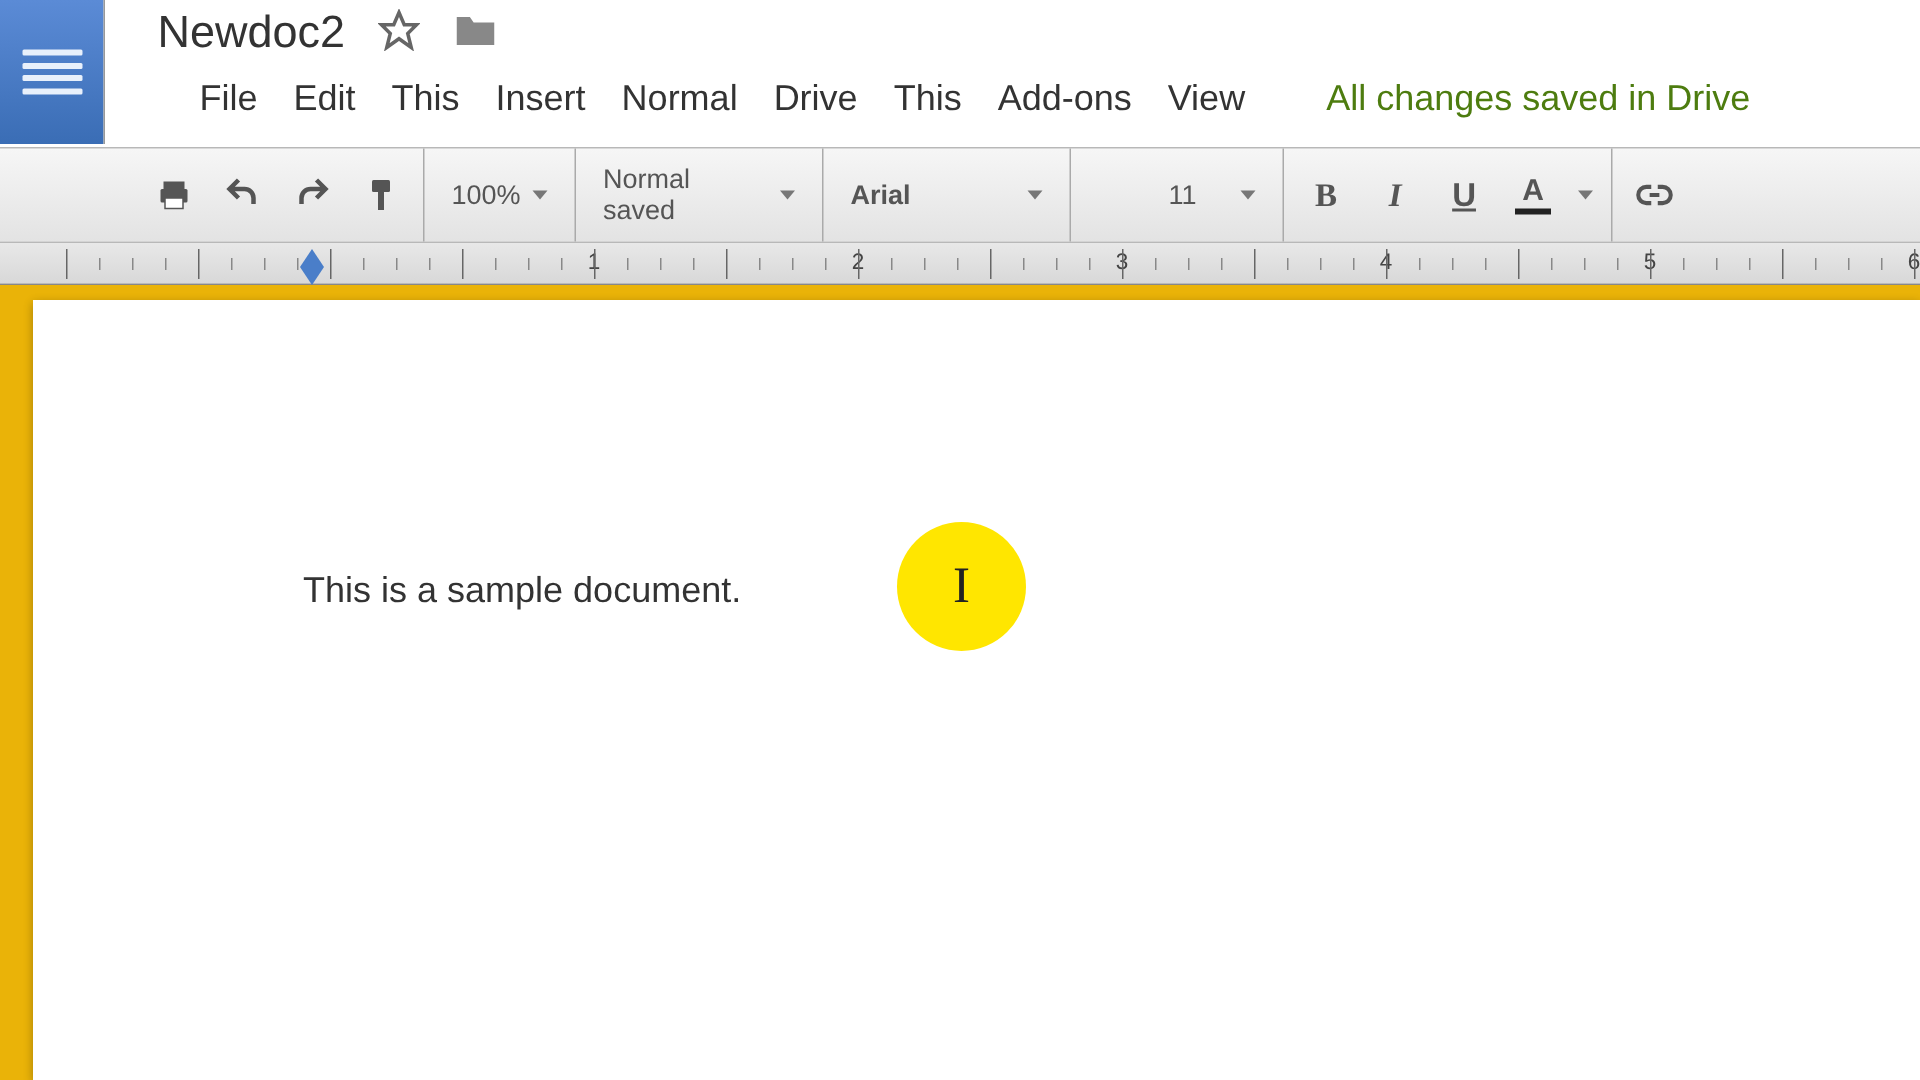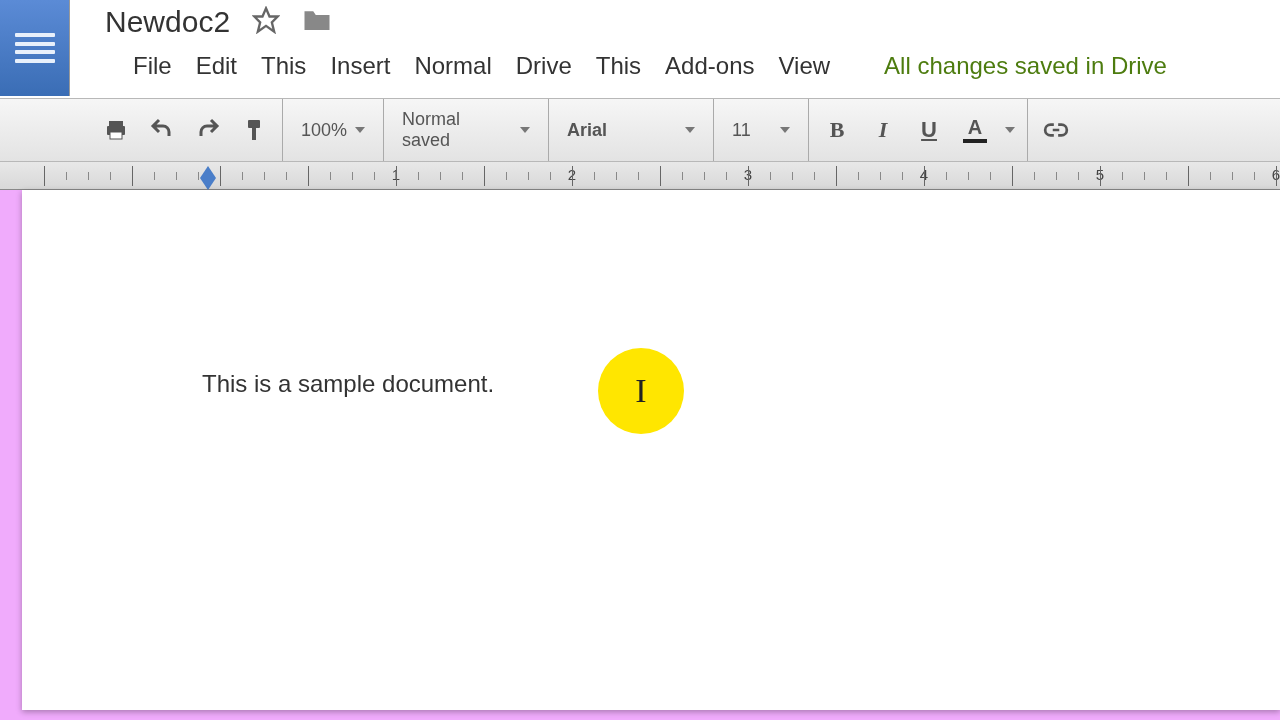--- a/index.html
+++ b/index.html
@@ -145,22 +145,23 @@
     position: absolute; top: 10px; height: 8px; width: 1px; background: #888;
   }
   .tick-label {
     position: absolute; top: 4px; font-size: 15px; color: #444;
     transform: translateX(-50%);
   }
   .doc-area {
     position: absolute;
     left: 0; top: 190px;
     width: 1280px; height: 530px;
-    background: #f0abfc;
+    background: #eab308;
     padding-left: 22px;
+    padding-top: 10px;
   }
   .page {
     width: 1258px;
     height: 520px;
     background: #fff;
     position: relative;
     box-shadow: 0 2px 6px rgba(0,0,0,0.3);
   }
   .doc-text {
     position: absolute;
@@ -269,21 +270,21 @@
       <div class="caret"></div>
     </div>
   </div>
   <div class="tb-group">
     <div class="tb-dropdown" style="width:140px;font-weight:bold;">
       <span>Arial</span>
       <div class="caret"></div>
     </div>
   </div>
   <div class="tb-group">
-    <div class="tb-dropdown" style="width:70px;">
+    <div class="tb-dropdown" style="width:70px;margin-left:47px;">
       <span>11</span>
       <div class="caret"></div>
     </div>
   </div>
   <div class="tb-group">
     <div class="tb-btn bold-b">B</div>
     <div class="tb-btn italic-i">I</div>
     <div class="tb-btn underline-u">U</div>
     <div class="tb-btn">
       <div class="textcolor-a">

